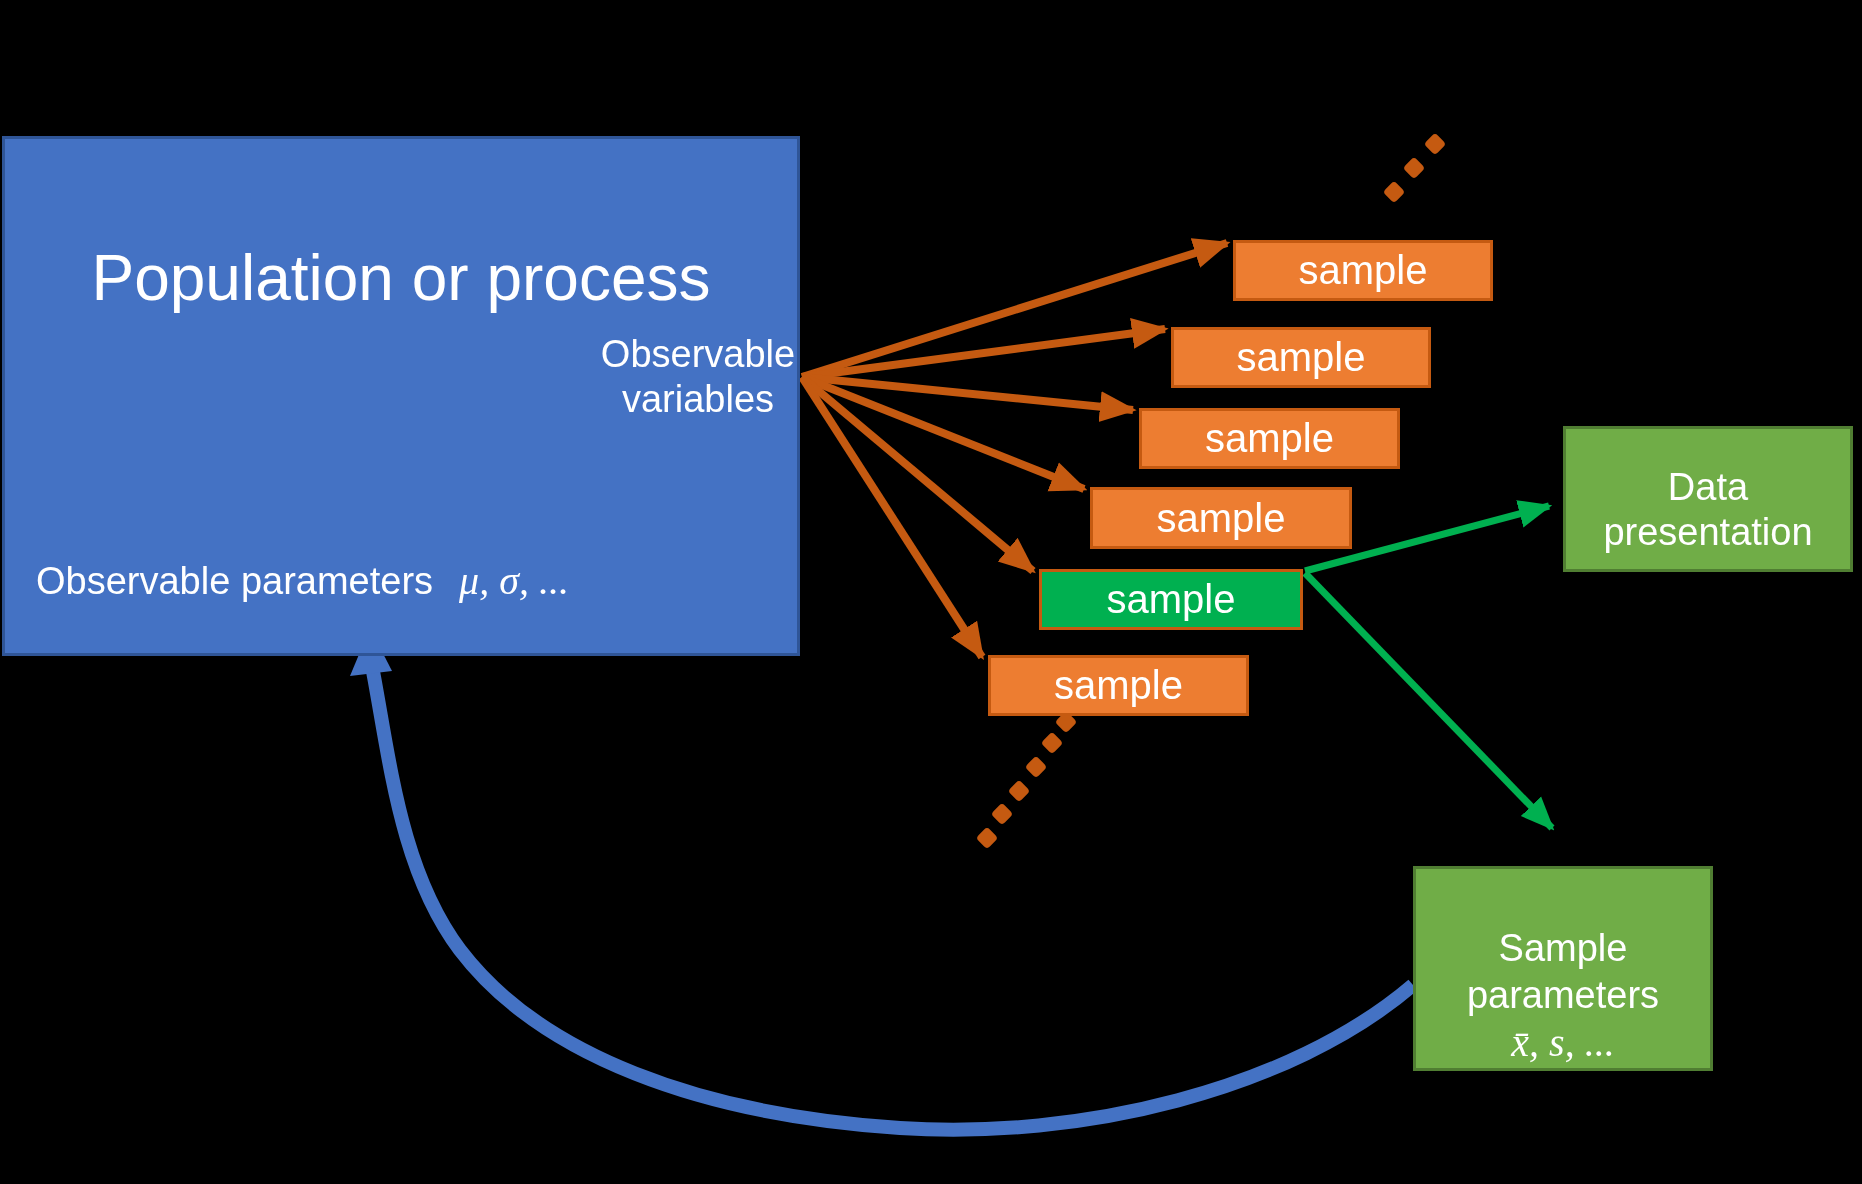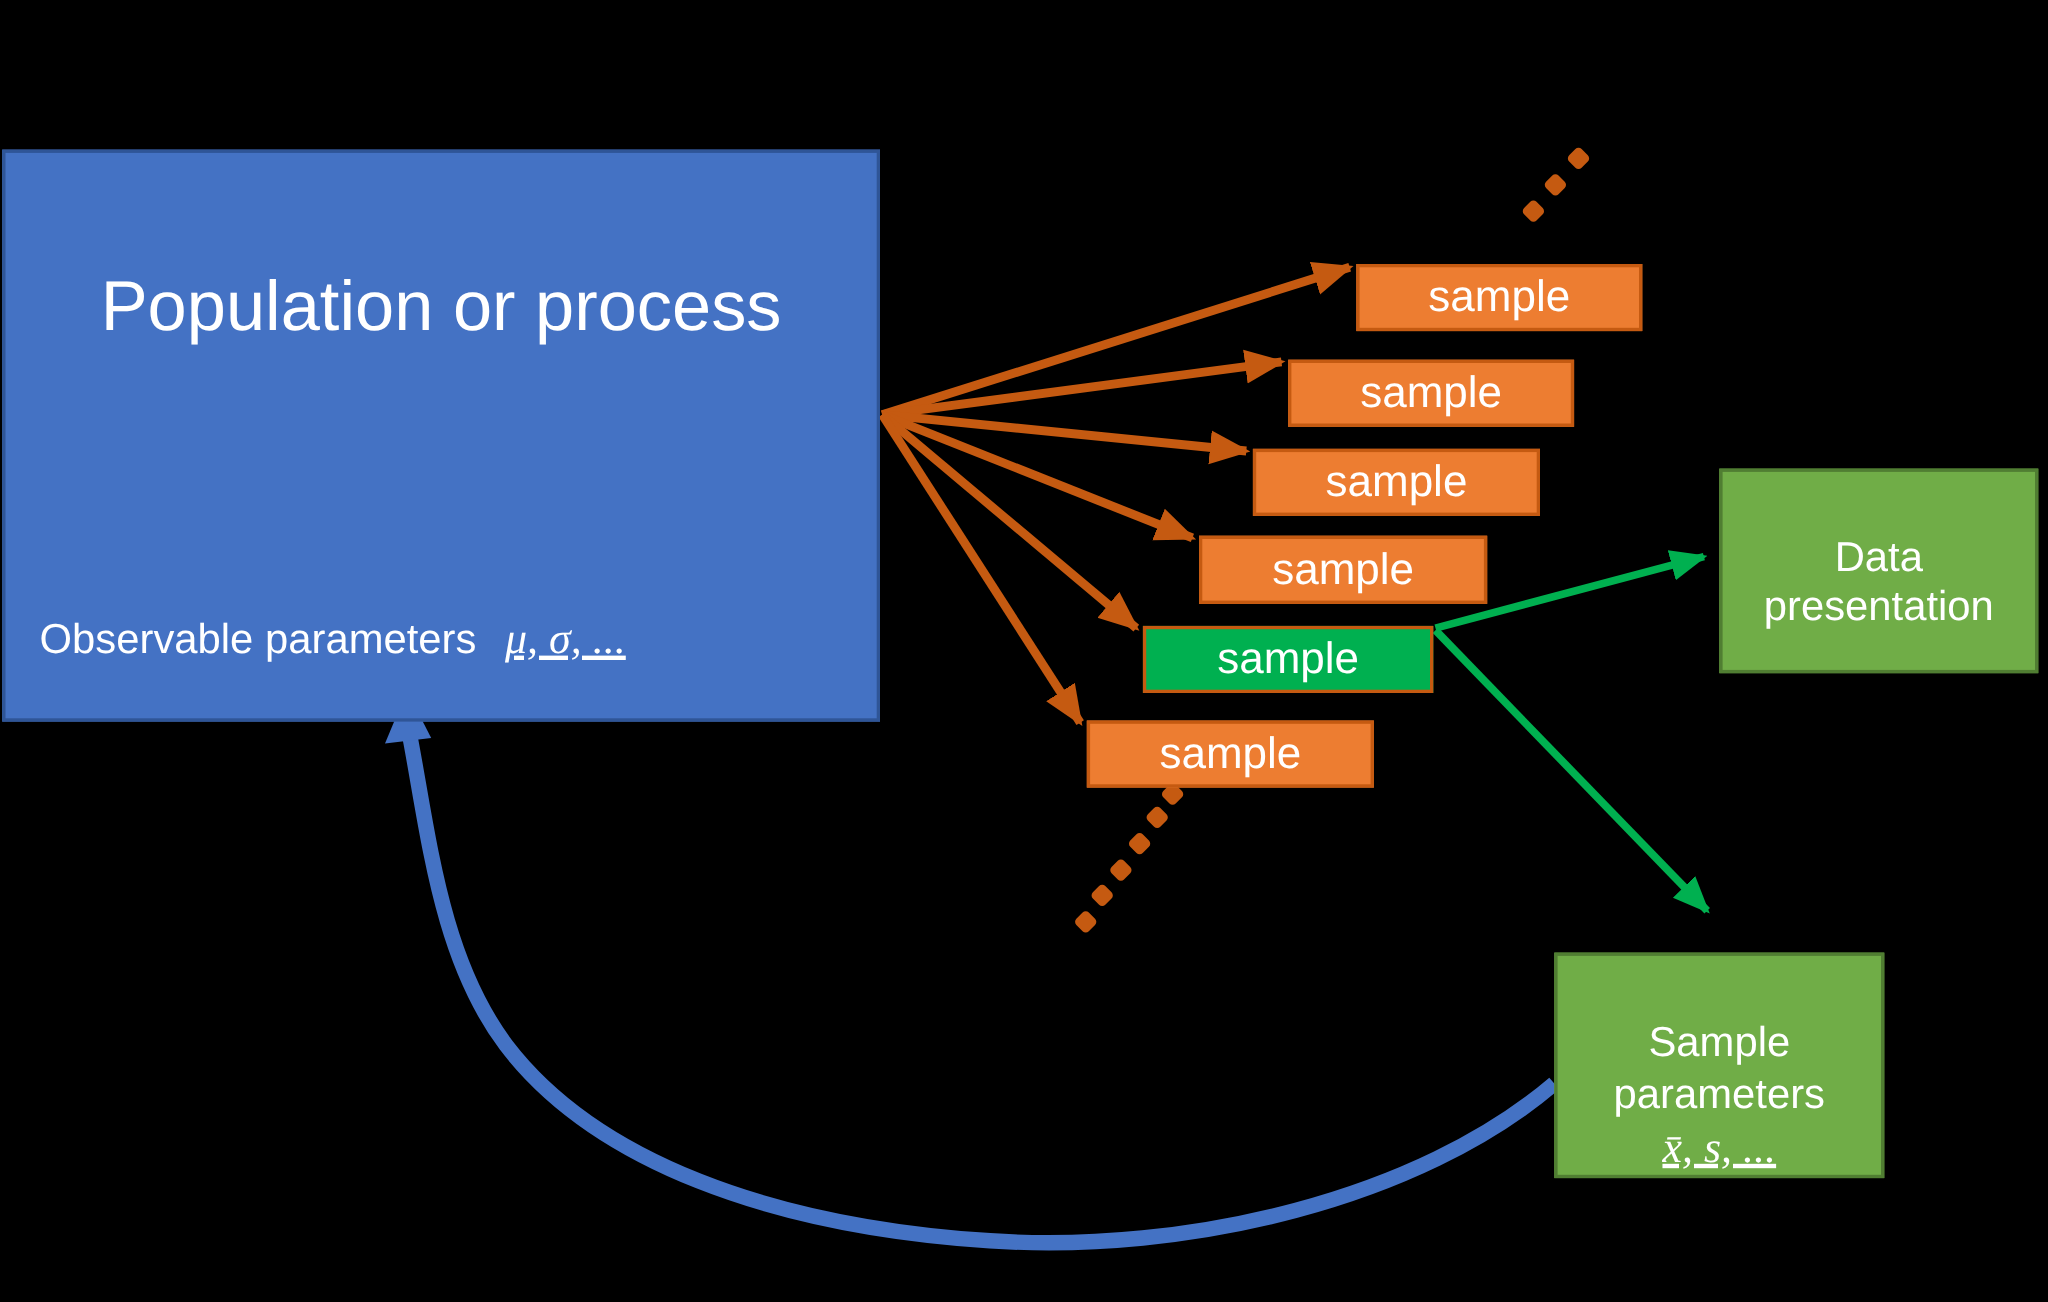--- a/index.html
+++ b/index.html
@@ -11,33 +11,33 @@
   .canvas svg{position:absolute;left:0;top:0;z-index:0;}
   .box{position:absolute;box-sizing:border-box;z-index:1;margin-top:28px;}
   .population-box{
     left:2px;top:108px;width:798px;height:520px;
     background:var(--blue-fill);border:3px solid var(--blue-border);
   }
   .label{position:absolute;z-index:2;color:var(--text-white);}
   .pop-title{left:2px;top:240px;width:798px;text-align:center;font-size:64px;line-height:1.2;}
   .observable{left:548px;top:332px;width:300px;text-align:center;font-size:38px;line-height:45px;}
   .parameters{left:36px;top:558px;font-size:38px;line-height:45px;white-space:nowrap;}
-  .math{font-family:"Liberation Serif",serif;font-style:italic;font-size:40px;text-decoration:underline;}
+  .math{font-family:"Liberation Serif",serif;font-style:italic;font-size:40px;}
   .parameters .math{margin-left:26px;}
   .sample-box{
     background:var(--orange-fill);border:3px solid var(--orange-border);
     display:flex;align-items:center;justify-content:center;
     color:var(--text-white);font-size:40px;
   }
   .sample-box.highlight{background:var(--green-box-fill);}
   .big-green{
     background:var(--green-big-fill);border:3px solid var(--green-big-border);
     color:var(--text-white);font-size:38px;line-height:45px;text-align:center;
   }
-  .data-presentation{left:1563px;top:398px;width:290px;height:186px;padding-top:56px;}
+  .data-presentation{left:1563px;top:398px;width:290px;height:146px;padding-top:36px;}
   .sample-statistics{left:1413px;top:838px;width:300px;height:205px;padding-top:56px;line-height:47px;}
 </style>
 </head>
 <body>
 
 <div class="canvas">
 
   <svg width="1862" height="1184" viewBox="0 0 1862 1184">
     <defs>
       <marker id="ah-orange" markerUnits="strokeWidth" markerWidth="4.6" markerHeight="4.2" viewBox="0 0 10 8.4" refX="9" refY="4.2" orient="auto">
@@ -78,20 +78,24 @@
     </g>
 
     <g>
       <path d="M 372 666 C 390 760, 400 870, 460 950 C 540 1055, 700 1115, 900 1128 C 1080 1140, 1290 1090, 1413 985" fill="none" stroke="var(--arrow-blue)" stroke-width="14"></path>
       <polygon points="370,628 350,676 392,671" fill="var(--arrow-blue)"></polygon>
     </g>
   </svg>
 
   <div class="box population-box"></div>
   <div class="label pop-title">Population or process</div>
+  <div class="label observable">
+    <div>Observable</div>
+    <div>variables</div>
+  </div>
   <div class="label parameters">
     <span>Observable parameters</span><span class="math">μ, σ, ...</span>
   </div>
 
   <div class="box sample-box" style="left:1233px;top:212px;width:260px;height:61px;">
     <span>sample</span>
   </div>
   <div class="box sample-box" style="left:1171px;top:299px;width:260px;height:61px;">
     <span>sample</span>
   </div>

